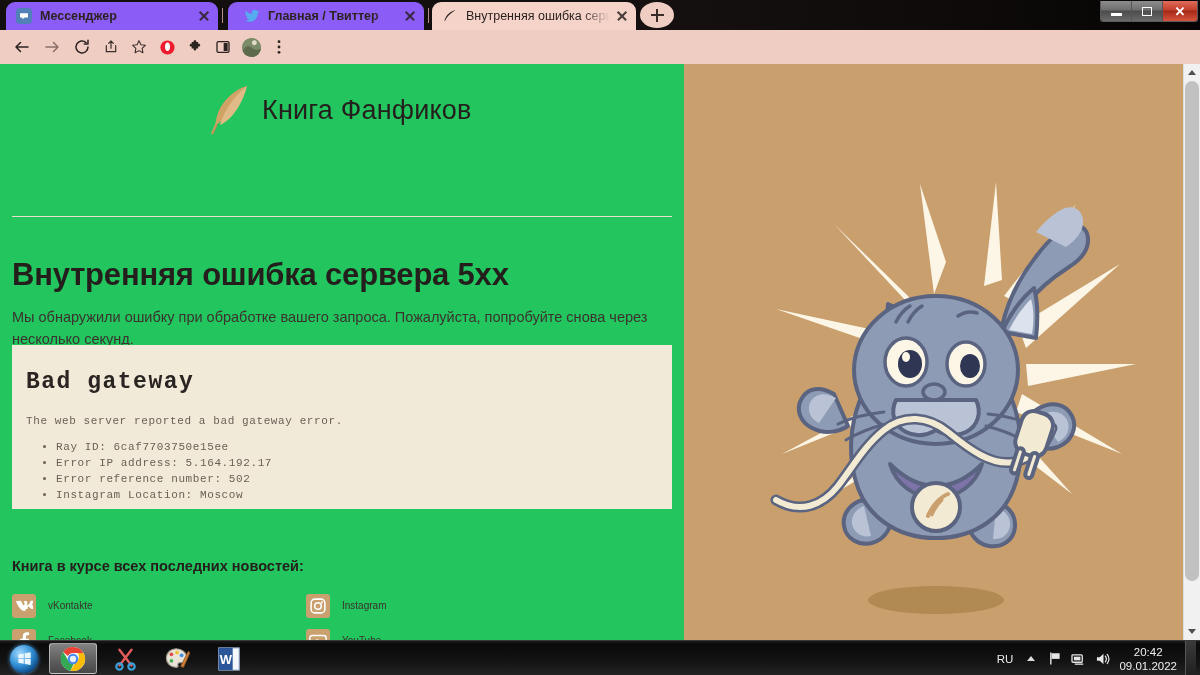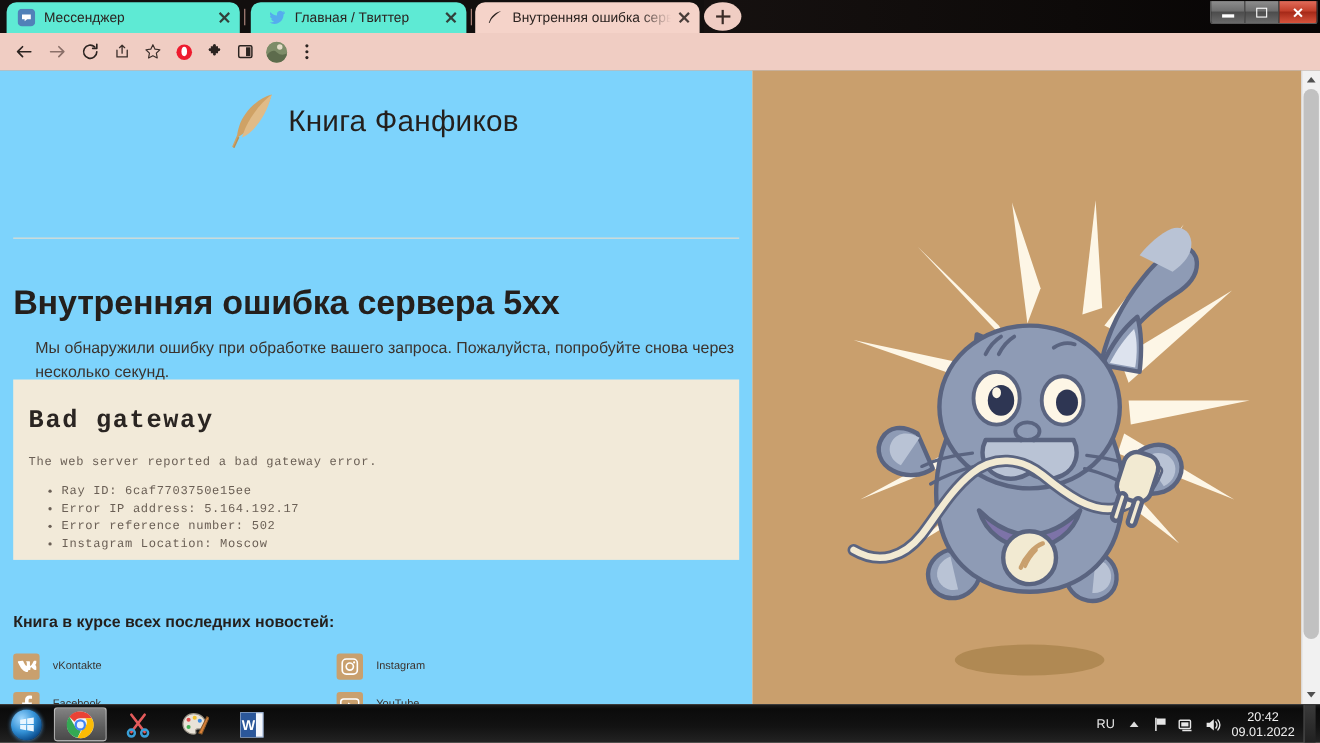--- a/index.html
+++ b/index.html
@@ -14,21 +14,21 @@
   
   .browser{position:absolute;left:0;top:0;width:1200px;height:640px;background:#1d1715;overflow:hidden;}
 
   
   .tabstrip{position:relative;height:30px;background:#120f0e;}
   .tabstrip-dark-right{position:absolute;right:0;top:0;width:560px;height:30px;
      background:linear-gradient(90deg,#161110 0%,#0d0a09 60%,#060404 100%);}
   .tab{position:absolute;top:2px;height:28px;border-radius:9px 9px 0 0;
        display:flex;align-items:center;padding:0 6px 0 10px;box-sizing:border-box;
        background:#e0b5ac;color:#2b2320;font-size:12.5px;}
-  .tab.inactive{background:#5eead4;}
+  .tab.inactive{background:#8b5cf6;font-weight:bold;}
   .tab.active{background:#f5d3c9;}
   .tab .favicon{width:16px;height:16px;flex:0 0 16px;margin-right:8px;display:block;}
   .tab .t-title{flex:1 1 auto;white-space:nowrap;overflow:hidden;
       -webkit-mask-image:linear-gradient(90deg,#000 80%,transparent 100%);
       mask-image:linear-gradient(90deg,#000 80%,transparent 100%);}
   .tab .t-close{flex:0 0 16px;width:16px;height:16px;position:relative;margin-left:4px;opacity:.85;}
   .tab .t-close:before,.tab .t-close:after{content:"";position:absolute;left:2px;top:7px;width:12px;height:1.6px;background:#2b2320;}
   .tab .t-close:before{transform:rotate(45deg);}
   .tab .t-close:after{transform:rotate(-45deg);}
   .tab-sep{position:absolute;top:8px;width:1px;height:15px;background:#b98e84;}
@@ -57,29 +57,29 @@
   .omnibox{flex:1 1 auto;height:24px;background:#fbeae5;border-radius:13px;display:flex;align-items:center;padding:0 12px;margin:0 8px;box-sizing:border-box;}
   .omnibox .lock{margin-right:9px;display:block;}
   .urltxt{font-size:13px;color:#3c2f2b;white-space:nowrap;}
   .urltxt .dim{color:#8d7b75;}
   .tb-icons{display:flex;align-items:center;gap:2px;}
   .tbi{width:26px;height:26px;display:flex;align-items:center;justify-content:center;}
   .avatar{width:19px;height:19px;border-radius:50%;overflow:hidden;background:#7f8f6a;display:block;}
 
   
   .viewport{position:relative;height:576px;background:#fbf3ea;overflow:hidden;}
-  .pagecol{position:absolute;left:0;top:0;width:684px;height:576px;background:#7dd3fc;}
+  .pagecol{position:absolute;left:0;top:0;width:684px;height:576px;background:#22c55e;}
   .artcol{position:absolute;left:684px;top:0;width:500px;height:576px;background:#c99f6d;}
 
   .logo-row{display:flex;align-items:center;height:92px;padding-left:208px;box-sizing:border-box;}
   .logo-title{font-size:27px;color:#241f1c;letter-spacing:.2px;margin-left:10px;font-family:"Liberation Sans",sans-serif;}
   .divider{position:absolute;left:12px;top:152px;width:660px;height:1px;background:#eadfcd;}
 
   .h1{position:absolute;left:12px;top:172px;font-size:31px;font-weight:bold;color:#241f1c;letter-spacing:-.2px;}
-  .lead{position:absolute;left:12px;top:227px;width:655px;font-size:14.5px;line-height:22px;color:#3b332e;margin-left:20px;}
+  .lead{position:absolute;left:12px;top:227px;width:655px;font-size:14.5px;line-height:22px;color:#3b332e;}
 
   .errbox{position:absolute;left:12px;top:281px;width:660px;height:164px;background:#f2ead9;box-sizing:border-box;}
   .errbox h2{margin:0;padding:24px 0 0 14px;font-family:"Liberation Mono","DejaVu Sans Mono",monospace;
      font-size:23px;font-weight:bold;color:#2a2522;letter-spacing:1.5px;}
   .errbox p{margin:0;padding:20px 0 0 14px;font-family:"Liberation Mono","DejaVu Sans Mono",monospace;
      font-size:11px;color:#6a5f55;letter-spacing:.6px;}
   .errbox ul{margin:12px 0 0 0;padding-left:44px;font-family:"Liberation Mono","DejaVu Sans Mono",monospace;
      font-size:11px;color:#6a5f55;letter-spacing:.6px;line-height:16px;}
 
   .social-title{position:absolute;left:12px;top:494px;font-size:14.5px;font-weight:bold;color:#241f1c;}

